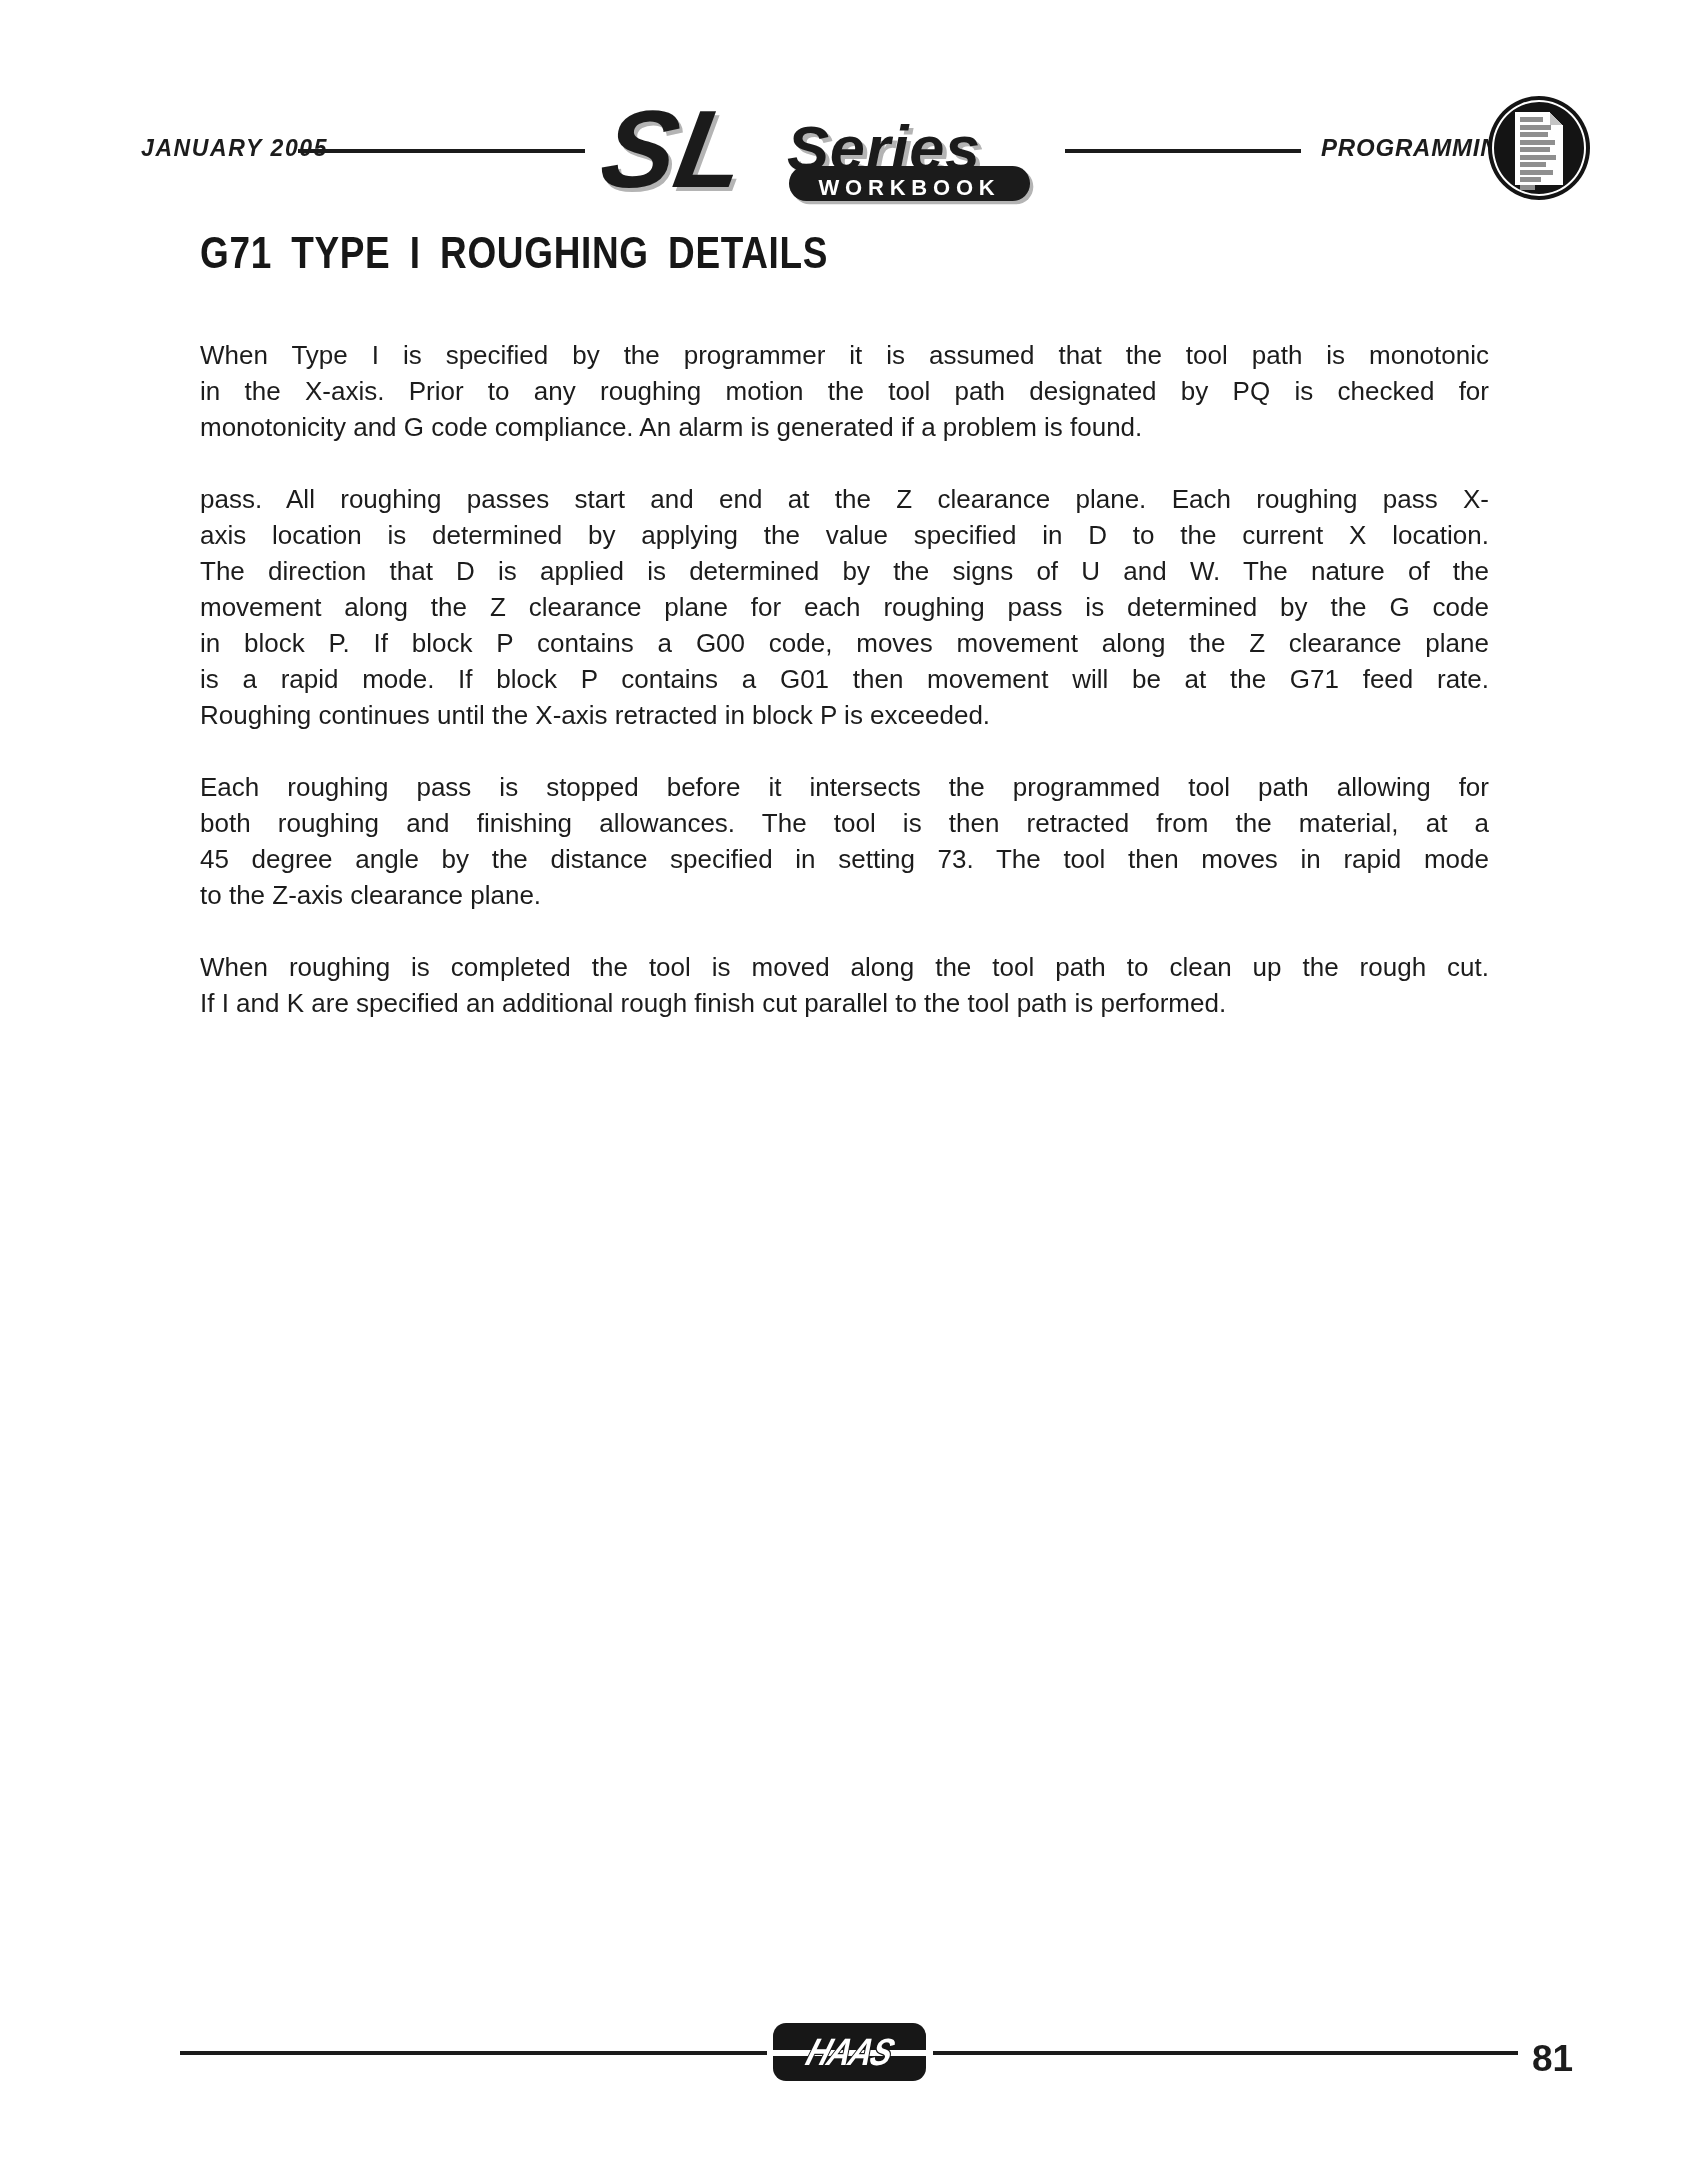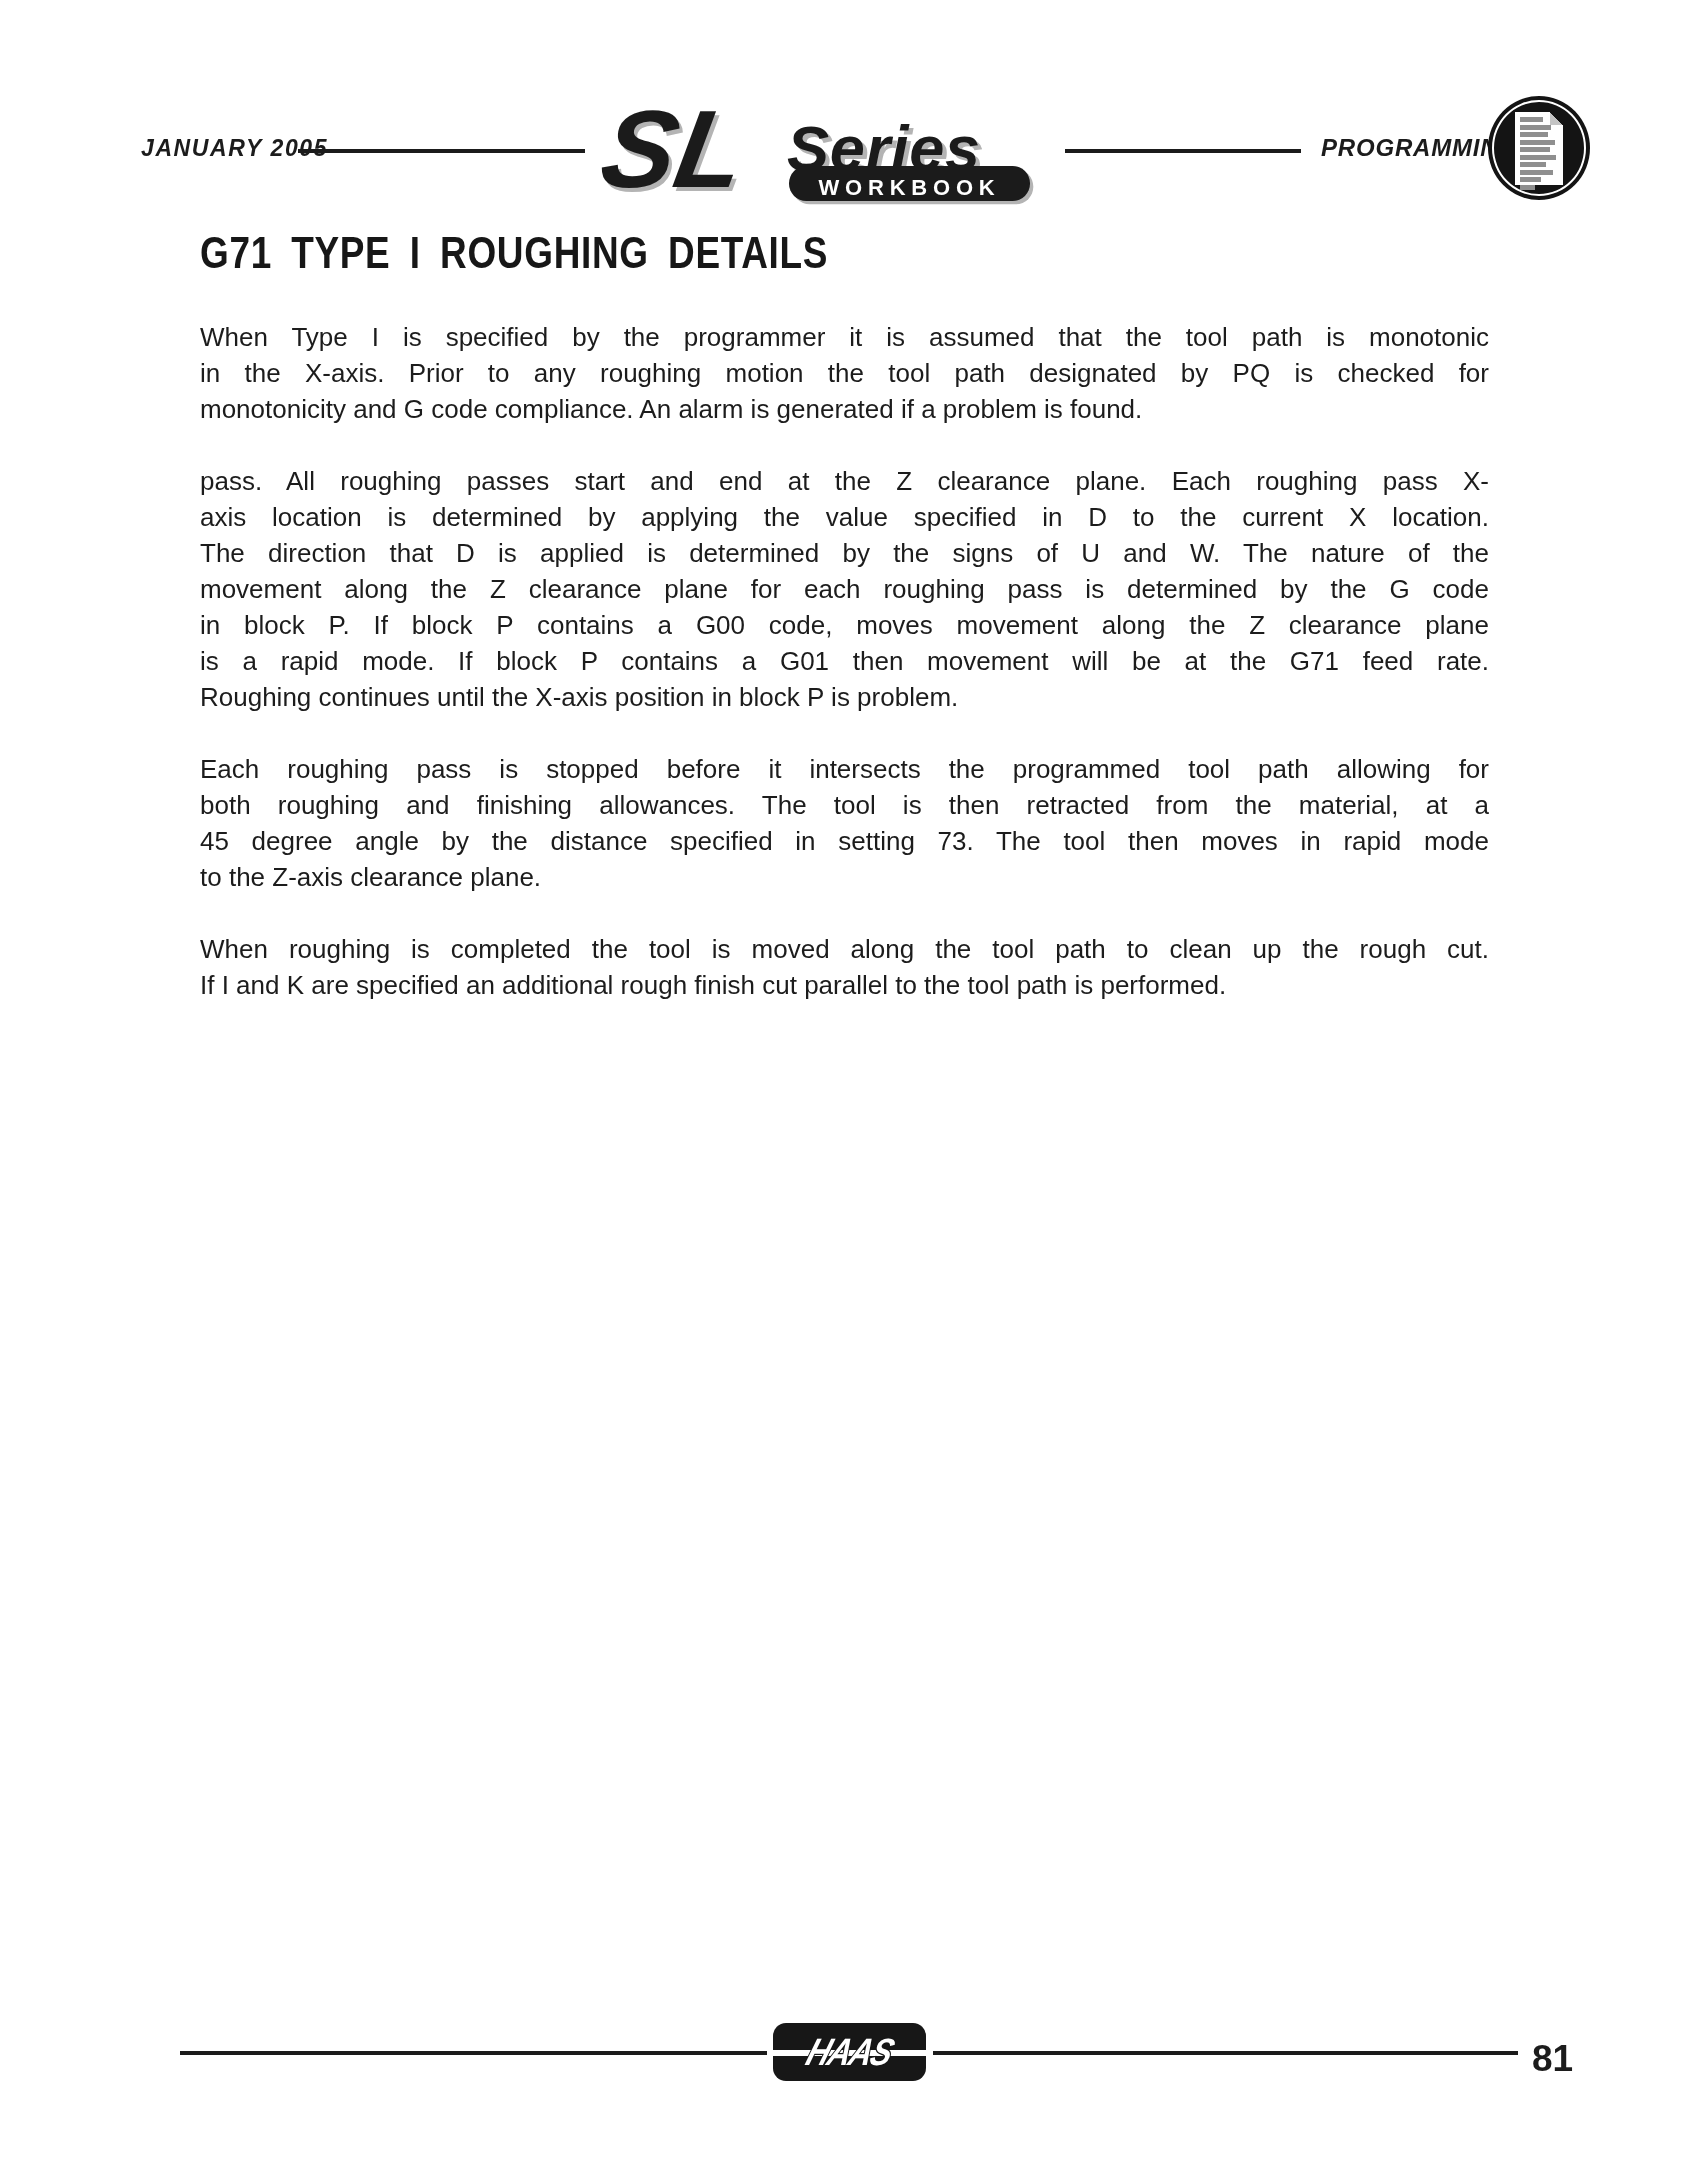--- a/index.html
+++ b/index.html
@@ -63,21 +63,21 @@
   .page-title {
     position:absolute; left:200px; top:231px;
     font-size:44px; line-height:1; font-weight:bold;
     letter-spacing:0.8px; word-spacing:10px;
     transform:scaleX(0.84); transform-origin:left top;
     white-space:nowrap; color:#171717;
   }
 
   
   .body-text {
-    position:absolute; left:200px; top:319px; width:1289px;
+    position:absolute; left:200px; top:337px; width:1289px;
     font-size:26px; line-height:36px; color:#1c1c1c;
   }
   .para { margin:0 0 36px 0; }
   .line { text-align:justify; text-align-last:justify; height:36px; overflow:hidden; }
   .line.last { text-align-last:left; }
 
   
   .rule-footer-left  { left:180px;  top:2051px; width:587px; }
   .rule-footer-right { left:933px; top:2051px; width:585px; }
   .haas-logo {
@@ -140,21 +140,21 @@
       <div class="line">in the X-axis.  Prior to any roughing motion the tool path designated by PQ is checked for</div>
       <div class="line last">monotonicity and G code compliance. An alarm is generated if a problem is found.</div>
     </div>
     <div class="para">
       <div class="line">pass.  All roughing passes start and end at the Z clearance plane.  Each roughing pass X-</div>
       <div class="line">axis location is determined by applying the value specified in D to the current X location.</div>
       <div class="line">The direction that D is applied is determined by the signs of U and W. The nature of the</div>
       <div class="line">movement along the Z clearance plane for each roughing pass is determined by the G code</div>
       <div class="line">in block P.  If block P contains a G00 code, moves movement along the Z clearance plane</div>
       <div class="line">is a rapid mode. If block P contains a G01 then movement will be at the G71 feed rate.</div>
-      <div class="line last">Roughing continues until the X-axis position in block P is problem.</div>
+      <div class="line last">Roughing continues until the X-axis retracted in block P is exceeded.</div>
     </div>
     <div class="para">
       <div class="line">Each roughing pass is stopped before it intersects the programmed tool path allowing for</div>
       <div class="line">both roughing and finishing allowances. The tool is then retracted from the material, at a</div>
       <div class="line">45 degree angle by the distance specified in setting 73.  The tool then moves in rapid mode</div>
       <div class="line last">to the Z-axis clearance plane.</div>
     </div>
     <div class="para">
       <div class="line">When roughing is completed the tool is moved along the tool path to clean up the rough cut.</div>
       <div class="line last">If I and K are specified an additional rough finish cut parallel to the tool path is performed.</div>

